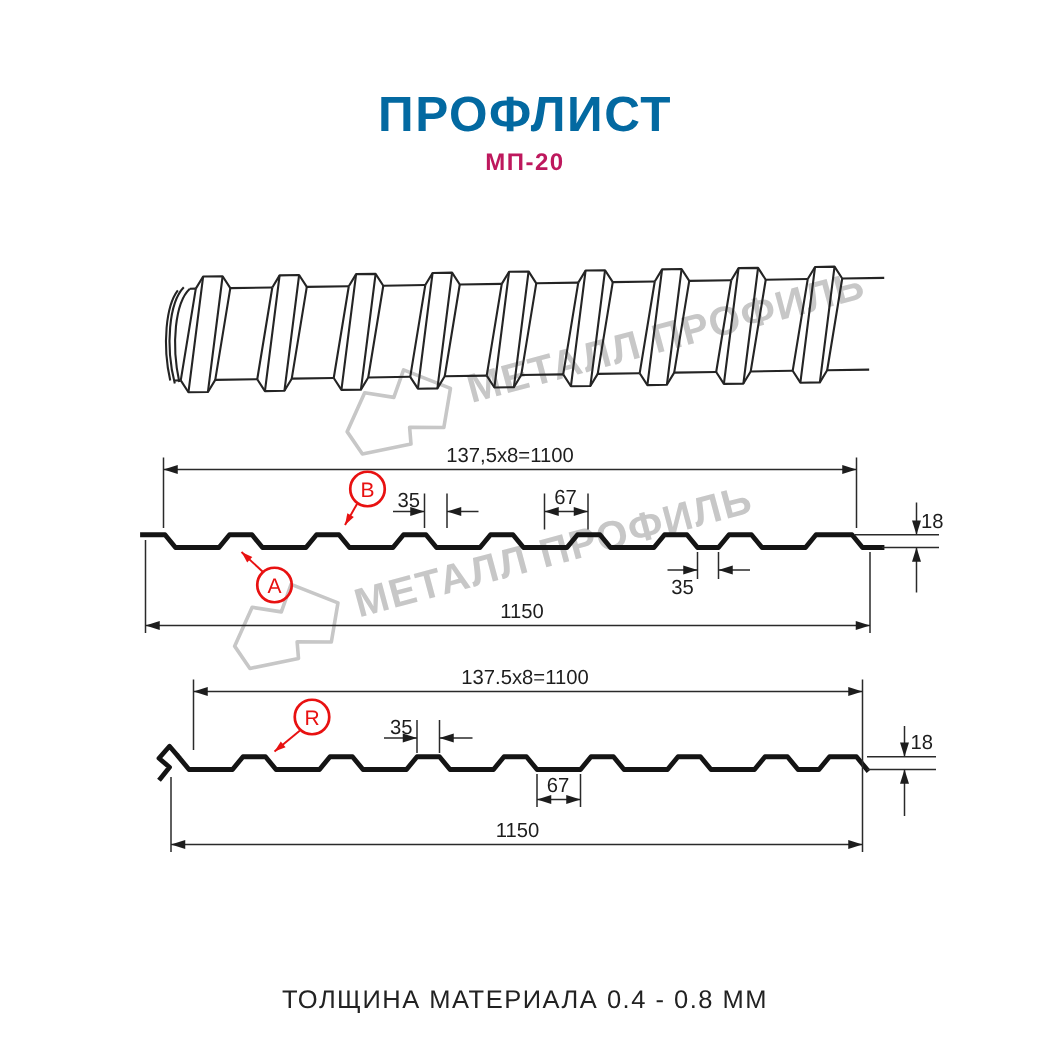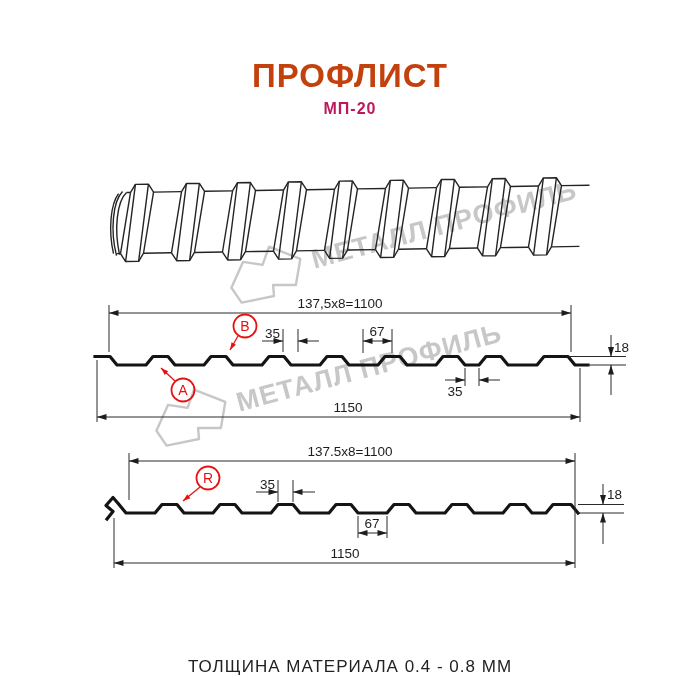--- a/index.html
+++ b/index.html
@@ -1,19 +1,19 @@
 <!DOCTYPE html>
 <html style="--red: #e81111; --line: #141414; --dim: #2a2a2a; --wm: #c7c7c7;"><head>
 <meta charset="utf-8">
 <style>
   html,body{margin:0;padding:0;background:#fff;}
   .canvas{position:relative;width:700px;height:700px;background:#fff;overflow:hidden;
           font-family:"Liberation Sans",sans-serif;}
   .title{position:absolute;left:0;top:57px;width:700px;text-align:center;
-         font-size:33px;font-weight:700;letter-spacing:1px;color:#c2410c;margin:0;}
+         font-size:33px;font-weight:700;letter-spacing:1px;color:#0369a1;margin:0;}
   .subtitle{position:absolute;left:0;top:100px;width:700px;text-align:center;
          font-size:16px;font-weight:700;letter-spacing:1px;color:#be185d;}
   .footer{position:absolute;left:0;top:618px;width:700px;text-align:center;
          font-size:17px;font-weight:400;letter-spacing:1px;color:#222;margin-top:39px;}
   .wm{position:absolute;display:flex;align-items:center;gap:7px;
       transform:rotate(-15deg);transform-origin:0 50%;color:var(--wm,#c7c7c7);z-index:1;}
   .wm-text{font-size:27px;font-weight:700;letter-spacing:1px;white-space:nowrap;}
   .wm-logo{flex:0 0 auto;}
   .wm1{left:226px;top:255px;}
   .wm2{left:151px;top:398px;}

